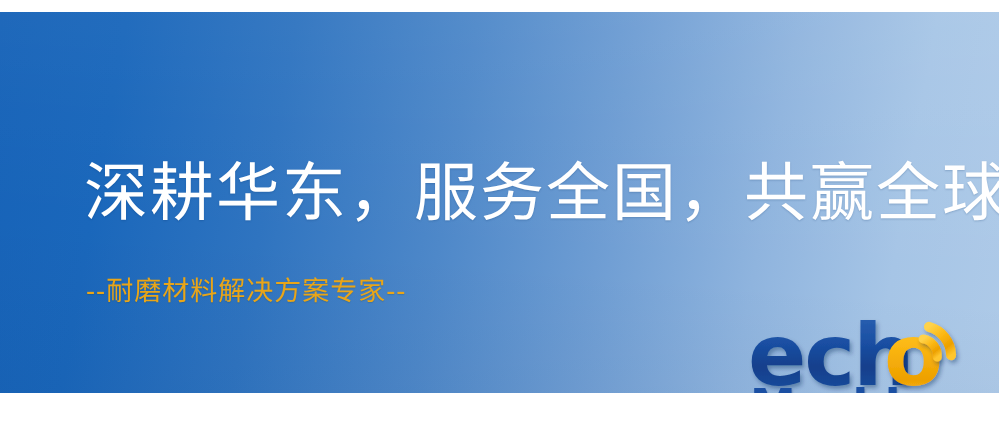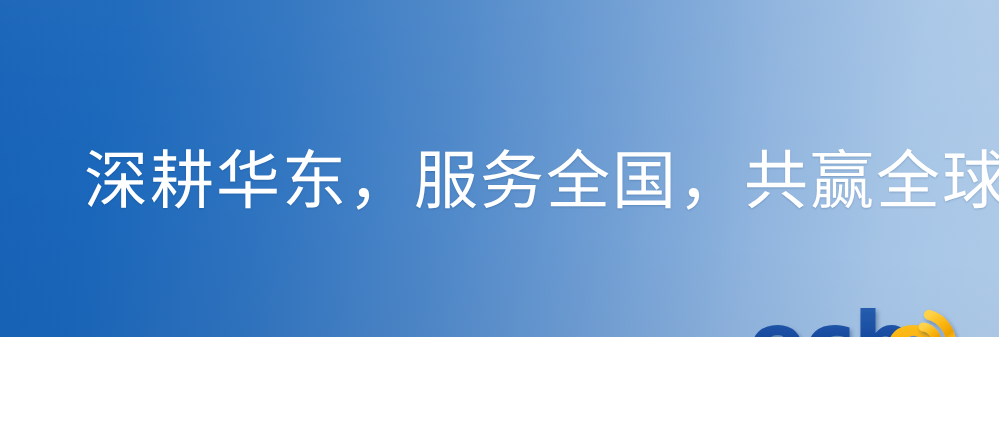--- a/index.html
+++ b/index.html
@@ -8,31 +8,32 @@
     padding: 0;
     background: #ffffff;
   }
   body {
     font-family: "Liberation Sans", sans-serif;
   }
 
   .banner {
     position: relative;
     width: 999px;
-    height: 337px;
+    height: 381px;
     overflow: hidden;
     background: linear-gradient(100deg,
         #1763b8 0%,
         #1a67bb 12%,
         #2f74c0 28%,
         #4e88c9 45%,
         #6e9dd3 60%,
         #8fb4de 75%,
         #a6c5e6 88%,
         #aecae8 100%);
+    margin-top: 12px;
   }
 
   
   .banner-sheen {
     position: absolute;
     inset: 0;
     background: linear-gradient(185deg,
         rgba(255,255,255,0.055) 0%,
         rgba(255,255,255,0.015) 38%,
         rgba(0,0,0,0.00) 62%,
@@ -108,20 +109,21 @@
 </style>
 </head>
 <body>
 
 <div class="banner">
 
   <div class="banner-sheen"></div>
 
   <h1 class="headline">深耕华东，服务全国，共赢全球</h1>
 
+  <p class="subtitle">--耐磨材料解决方案专家--</p>
 
   <div class="logo">
 
     <svg class="logo-wordmark" viewBox="0 0 252 82" xmlns="http://www.w3.org/2000/svg">
       <defs>
         <linearGradient id="blueBevel" x1="0" y1="0" x2="0" y2="1">
           <stop offset="0%" stop-color="#2f66b5"></stop>
           <stop offset="38%" stop-color="#1a4fa3"></stop>
           <stop offset="62%" stop-color="#123f8c"></stop>
           <stop offset="100%" stop-color="#1b52a6"></stop>

